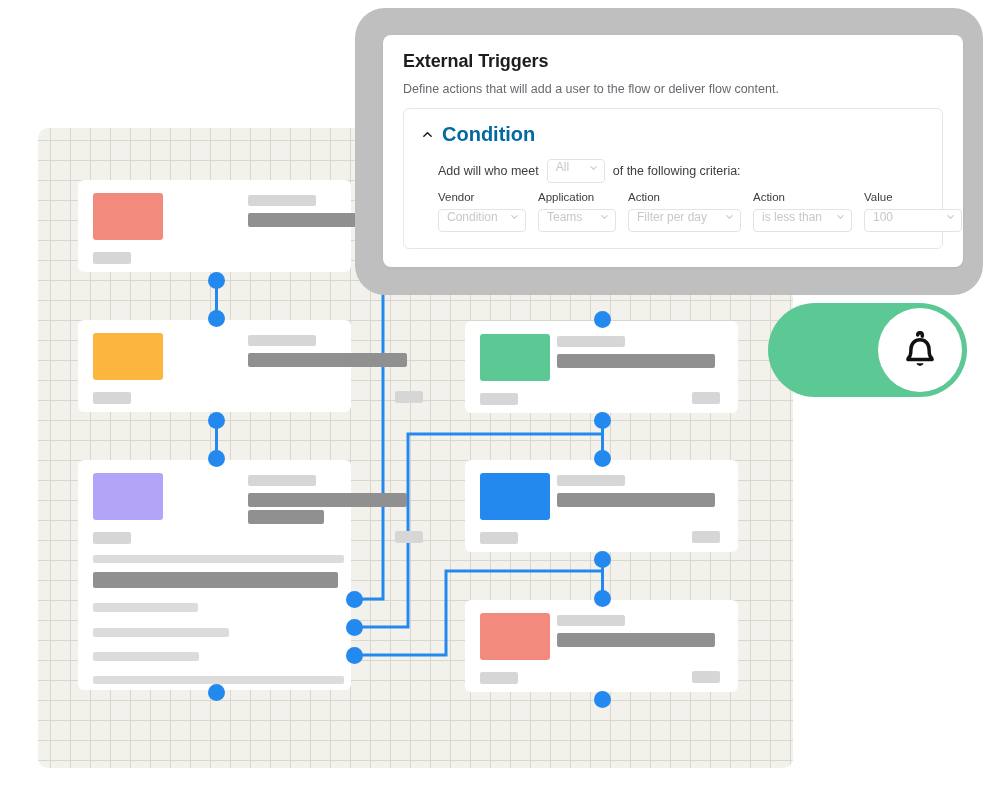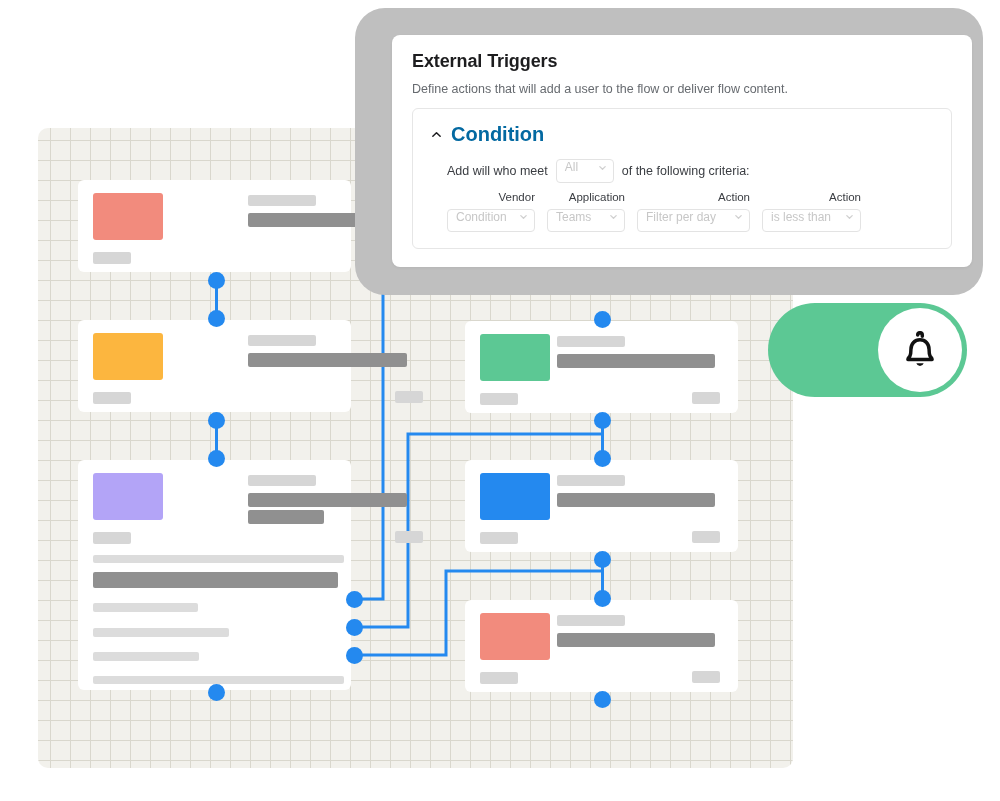--- a/index.html
+++ b/index.html
@@ -54,21 +54,21 @@
   }
 
   
   #gray-backdrop{
     position:absolute; left:355px; top:8px; width:628px; height:287px;
     background:#bfbfbf; border-radius:30px; z-index:6;
   }
 
   
   #settings-panel{
-    position:absolute; left:392px; top:35px; width:580px; height:232px;
+    position:absolute; left:383px; top:35px; width:580px; height:232px;
     background:#ffffff; border-radius:8px; z-index:7;
     box-shadow: 0 1px 3px rgba(0,0,0,.06);
   }
   .panel-title{
     position:absolute; left:20px; top:16px;
     font-size:18px; font-weight:bold; color:#1d1d1f; letter-spacing:-.1px;
   }
   .panel-sub{
     position:absolute; left:20px; top:47px;
     font-size:12.5px; color:#666a6f;
@@ -95,21 +95,21 @@
     position:relative; display:inline-flex; align-items:center;
     justify-content:space-between;
     height:24px; border:1px solid #e3e3e3; border-radius:4px;
     background:#fff; padding:0 6px 8px 8px;
     font-size:12px; color:#c7c7c7; white-space:nowrap;
   }
   .sel .chev{ width:9px; height:9px; margin-left:8px; color:#d0d0d0; flex:none;}
   .sel.small{ width:58px; }
 
   .fields{ position:absolute; left:34px; top:82px; display:flex; gap:12px; }
-  .field{ display:flex; flex-direction:column; gap:6px;align-items:flex-end; }
+  .field{ display:flex; flex-direction:column; gap:6px; }
   .field-label{ font-size:11.5px; color:#3a3d42; }
   .field .sel{ height:23px; }
   .f-vendor .sel{ width:88px; }
   .f-app .sel{ width:78px; }
   .f-action .sel{ width:113px; }
   .f-filter .sel{ width:99px; }
   .f-value .sel{ width:98px; }
 
   
   #notif-pill{
@@ -281,20 +281,29 @@
         <div class="field f-filter">
           <span class="field-label">Action</span>
           <span class="sel">
             <span>is less than</span>
             <svg class="chev" viewBox="0 0 10 10" fill="none" stroke="currentColor" stroke-width="1.4" stroke-linecap="round" stroke-linejoin="round">
               <polyline points="2,4 5,7 8,4"></polyline>
             </svg>
           </span>
         </div>
 
+        <div class="field f-value">
+          <span class="field-label">Value</span>
+          <span class="sel">
+            <span>100</span>
+            <svg class="chev" viewBox="0 0 10 10" fill="none" stroke="currentColor" stroke-width="1.4" stroke-linecap="round" stroke-linejoin="round">
+              <polyline points="2,4 5,7 8,4"></polyline>
+            </svg>
+          </span>
+        </div>
 
       </div>
     </div>
   </div>
 
   <div id="notif-pill">
     <div id="notif-knob">
       <svg id="bell-icon" viewBox="0 0 24 24" fill="none" stroke="currentColor" stroke-width="1.9" stroke-linecap="round" stroke-linejoin="round">
         <path d="M12 2.6 a1.25 1.25 0 0 1 1.25 1.25 v0.6"></path>
         <path d="M10.75 3.85 a1.25 1.25 0 0 1 1.25 -1.25"></path>

